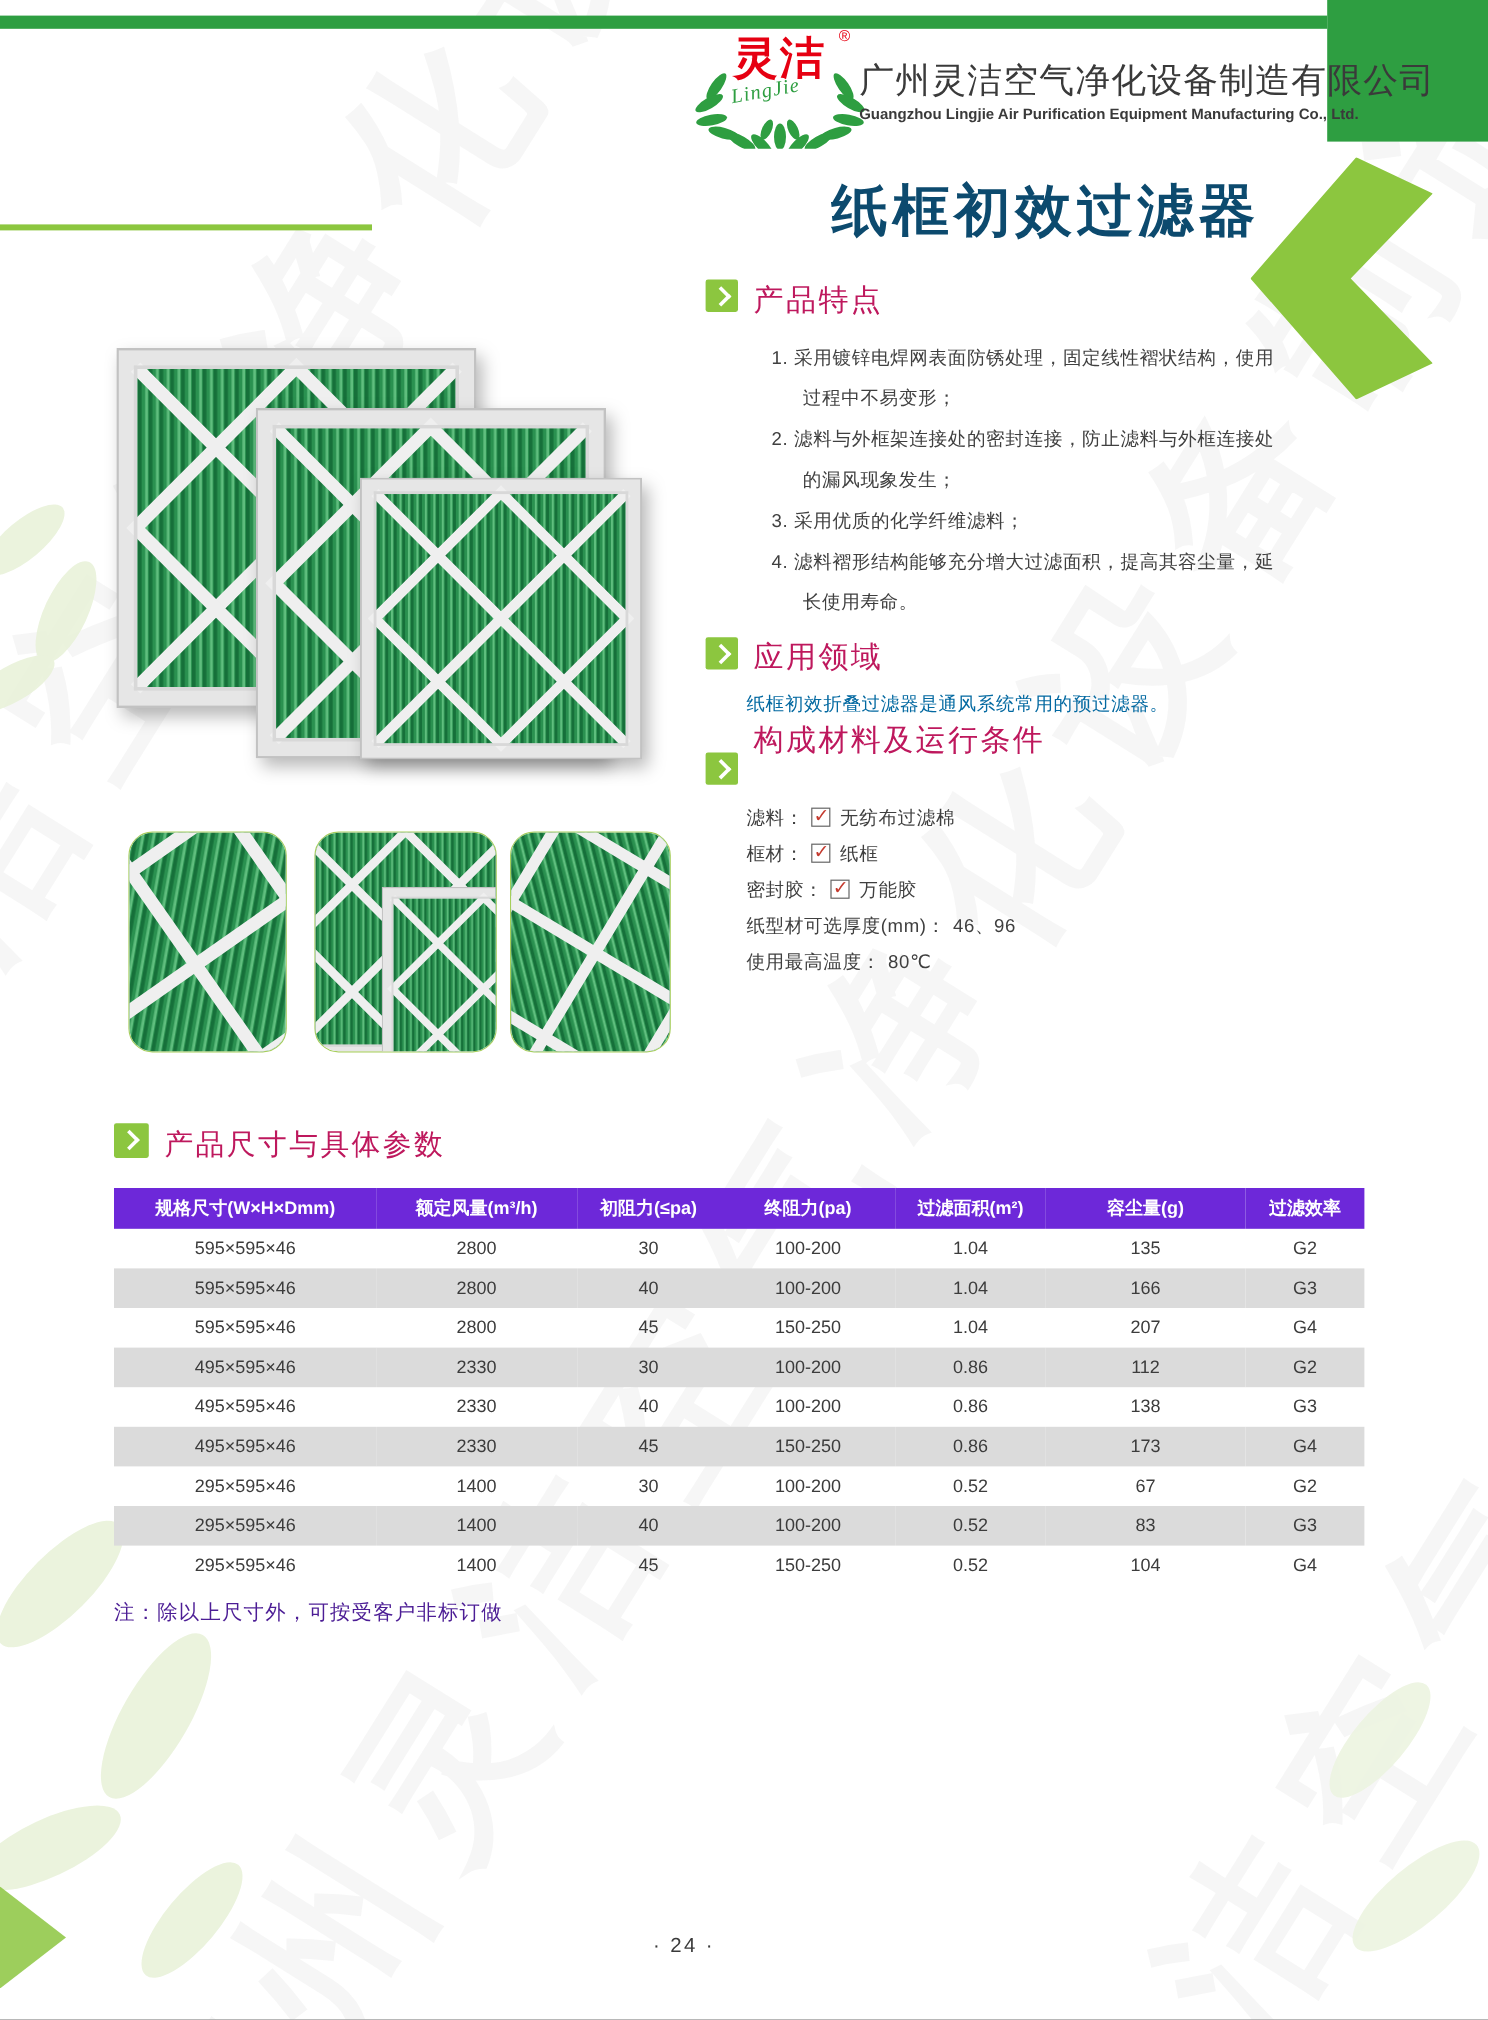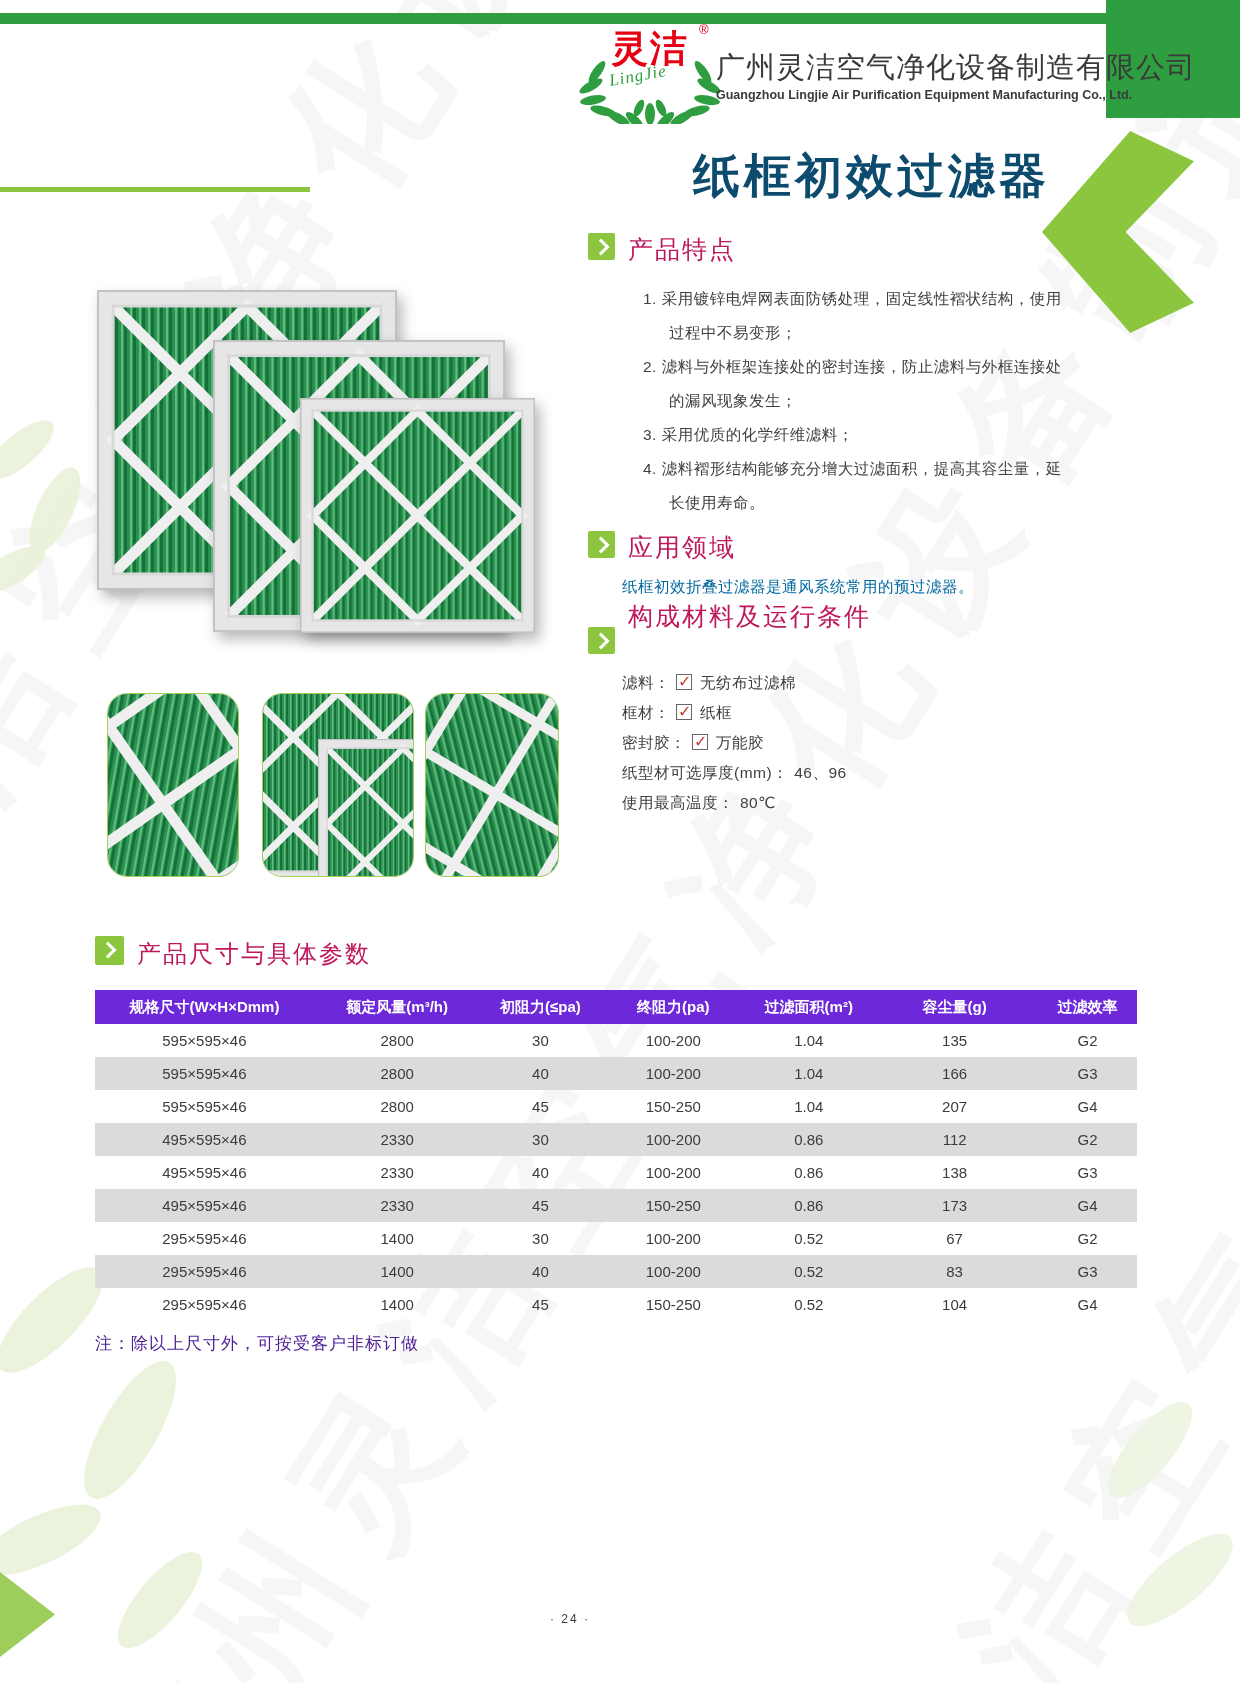--- a/index.html
+++ b/index.html
@@ -62,21 +62,21 @@
   
   .spec-table{left:95px; top:990px; width:1042px; z-index:3;}
   table{border-collapse:collapse; width:100%; table-layout:fixed;}
   thead th{background:#6d28d9; color:#ffffff; font-size:15px; font-weight:bold;
     height:34px; text-align:center; padding:0;}
   tbody td{font-size:15px; color:#3c3c3c; height:33px; text-align:center; padding:0;}
   tbody tr:nth-child(even){background:#DBDBDB;}
   .c0{width:21%;} .c1{width:16%;} .c2{width:11.5%;} .c3{width:14%;}
   .c4{width:12%;} .c5{width:16%;} .c6{width:9.5%;}
   .note{left:95px; top:1332px; font-size:17px; color:#4c1d95; letter-spacing:1px; z-index:3;}
-  .page-num{left:0; top:1612px; width:1140px; text-align:center; font-size:12px; color:#3a3a3a; z-index:3; letter-spacing:2px;}
+  .page-num{left:0; top:1612px; width:1140px; text-align:center; font-size:17px; color:#3a3a3a; z-index:3; letter-spacing:2px;}
 </style>
 </head>
 <body>
 
 <div class="page">
 
   <svg width="0" height="0" style="position:absolute">
     <defs>
       <pattern id="pleats" width="9" height="9" patternUnits="userSpaceOnUse">
         <rect width="9" height="9" fill="#2a9150"></rect>

